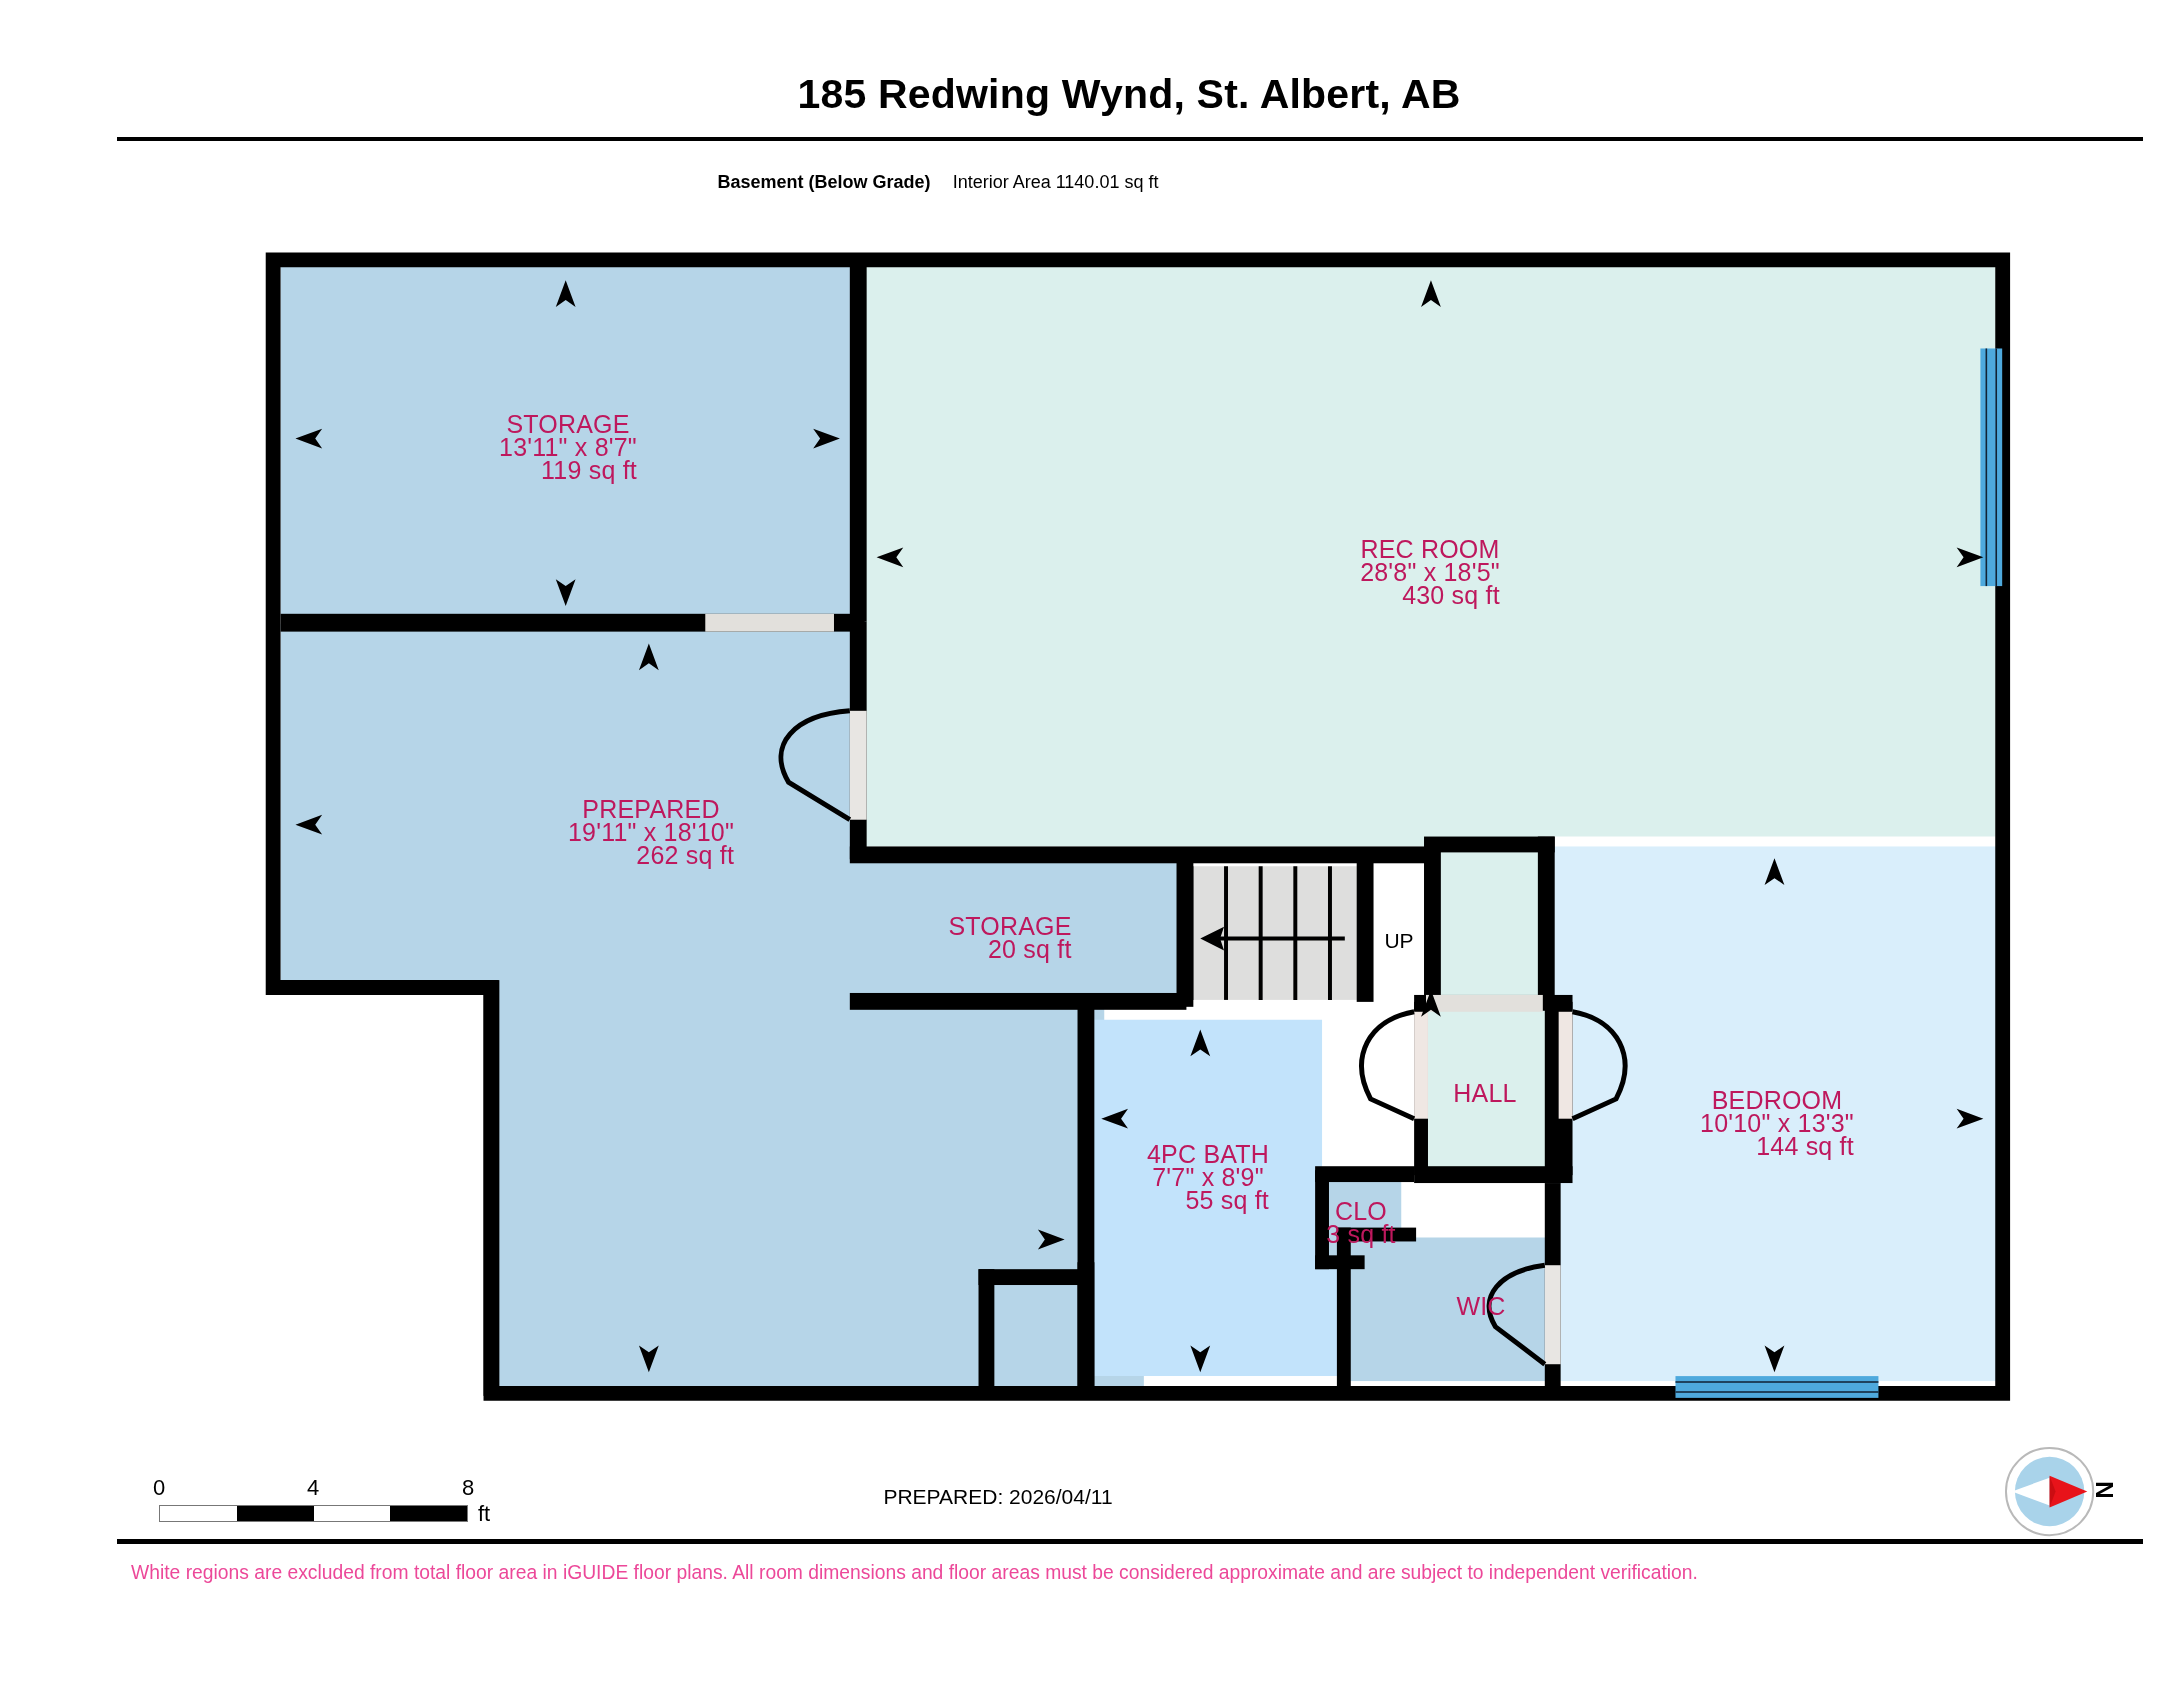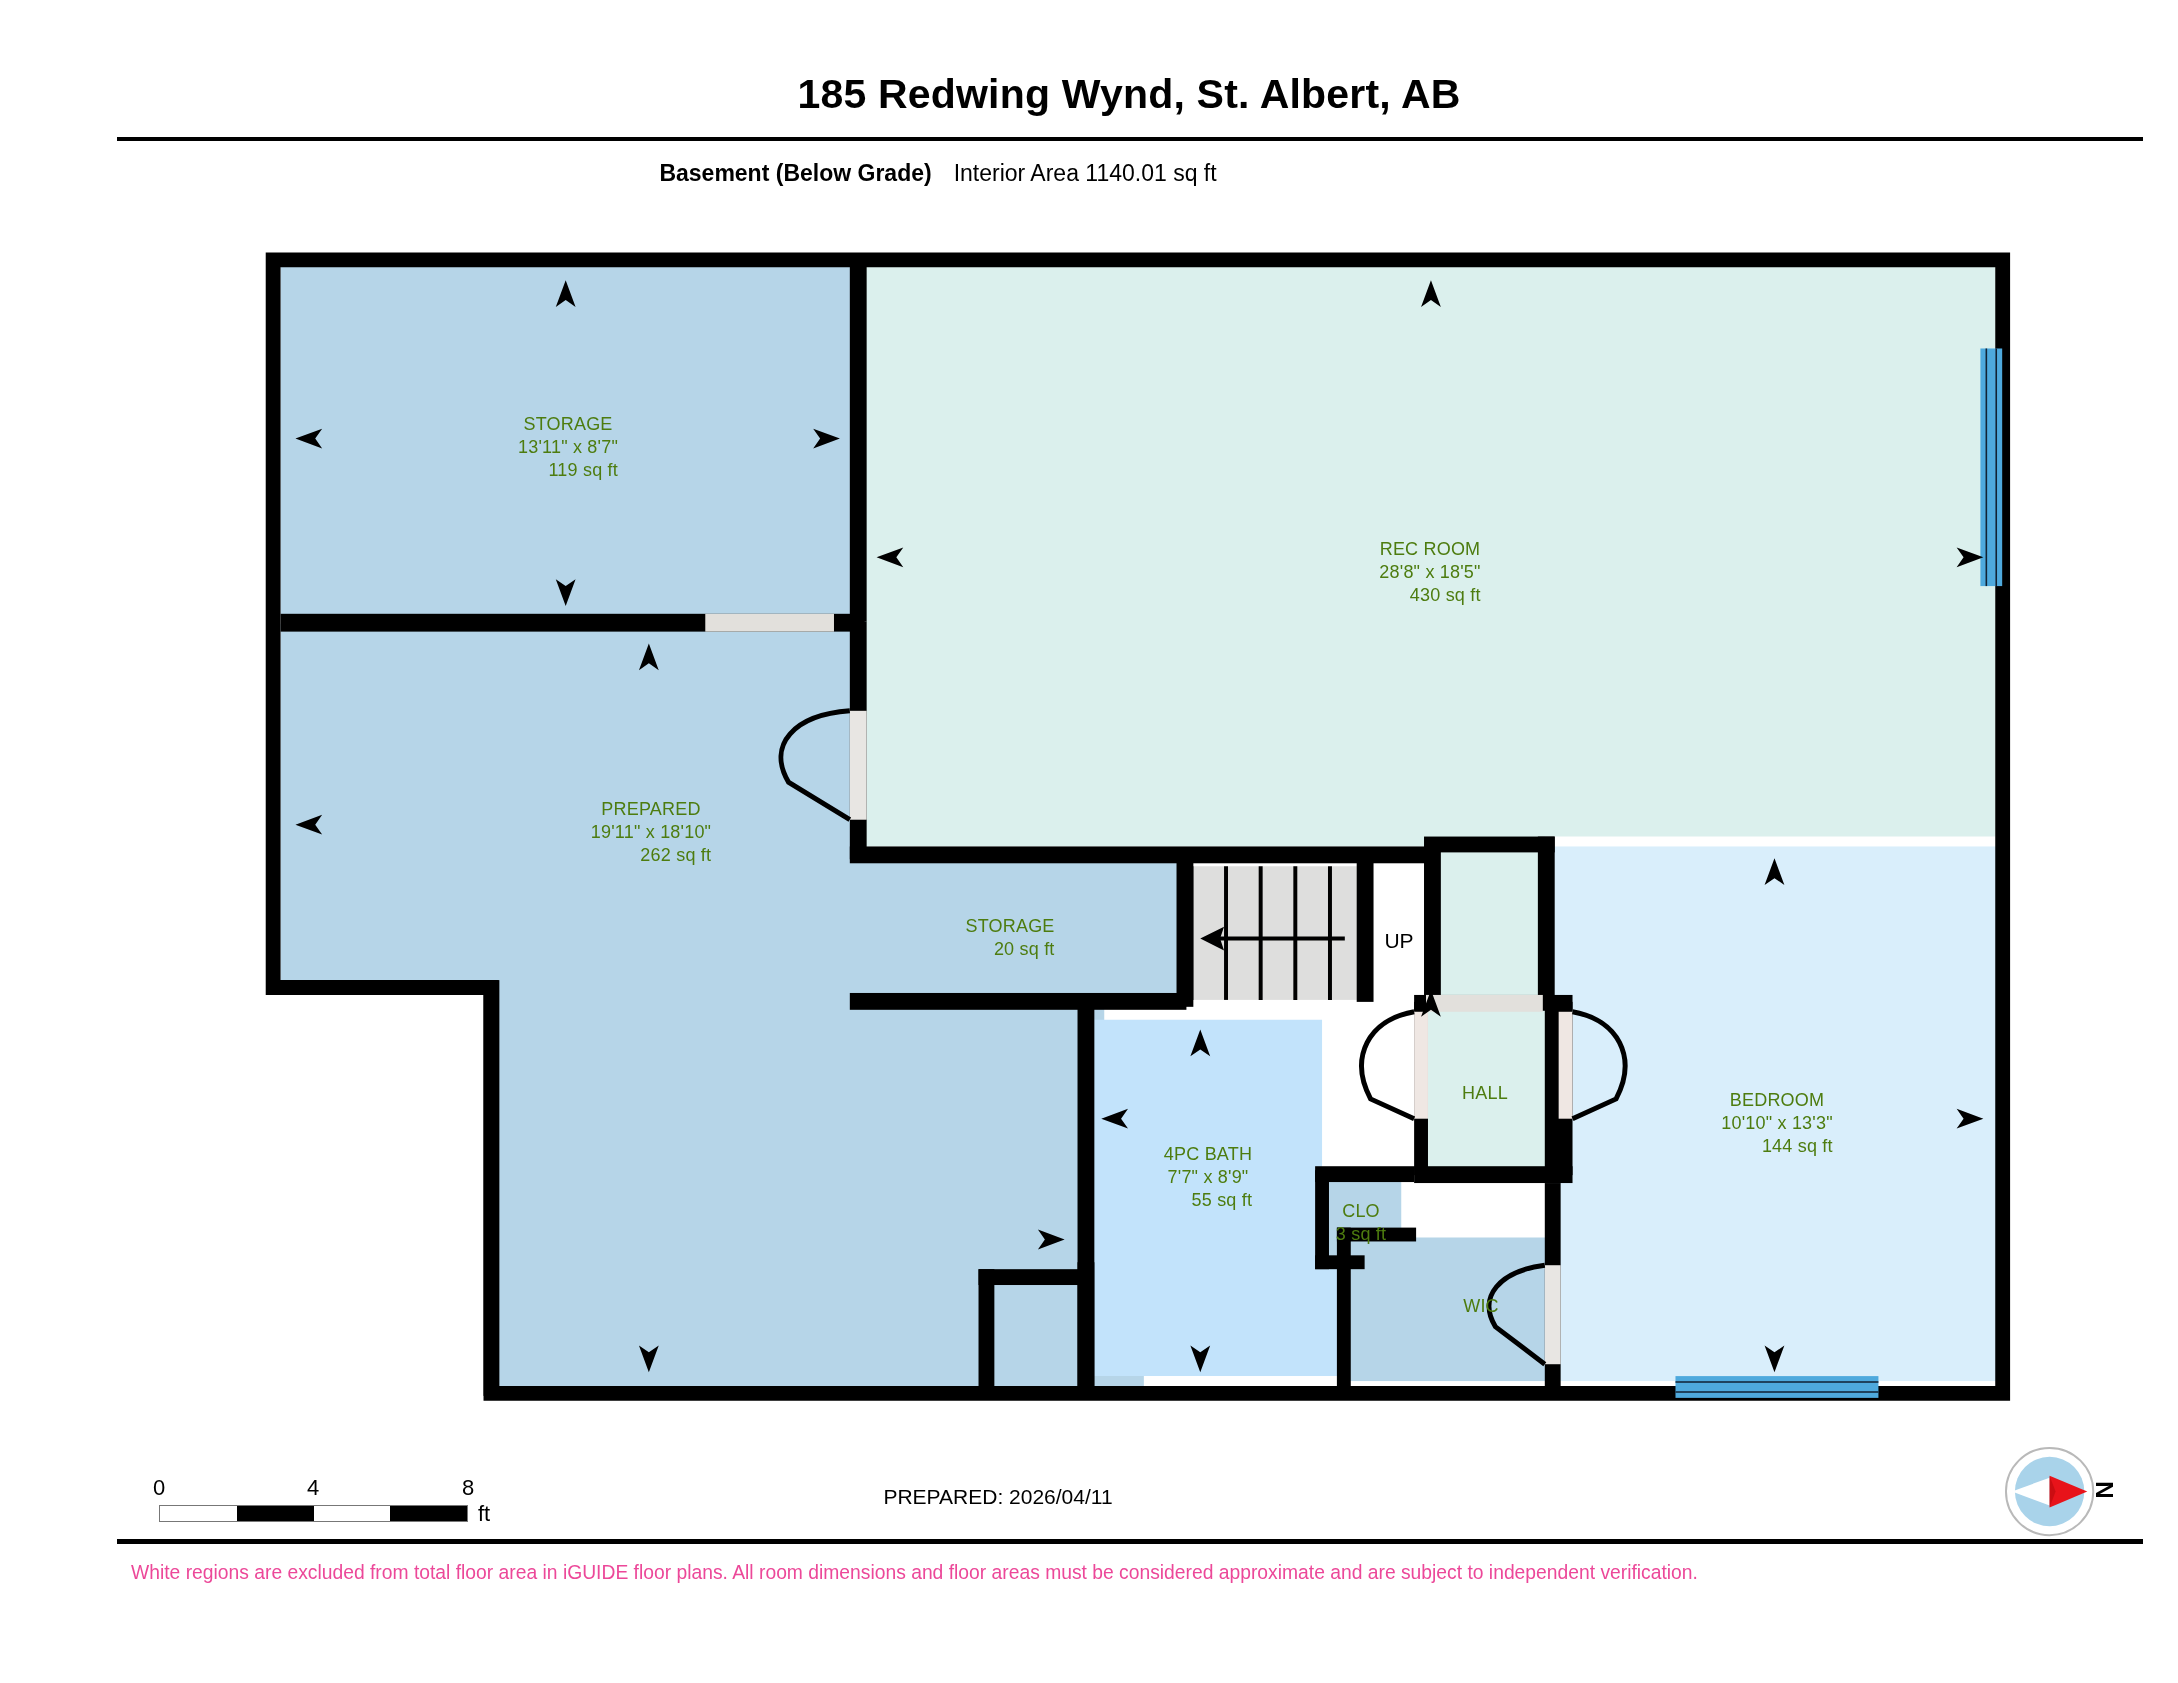--- a/index.html
+++ b/index.html
@@ -16,22 +16,22 @@
   
   .title{
     position:absolute;left:0;top:71px;width:2178px;
     text-align:center;
     font-size:41px;font-weight:bold;letter-spacing:0.2px;
   }
   .rule-top{
     position:absolute;left:77px;top:137px;width:2026px;height:4px;background:#000;
   }
   .subline{
-    position:absolute;left:0;top:160px;width:1796px;text-align:center;
-    font-size:23px;
+    position:absolute;left:0;top:172px;width:1796px;text-align:center;
+    font-size:18px;
   }
   .subline b{font-weight:bold;}
   .subline .gap{display:inline-block;width:22px;}
 
   
   .rule-bot{
     position:absolute;left:77px;top:1539px;width:2026px;height:5px;background:#000;
   }
   .disclaimer{
     position:absolute;left:91px;top:1562px;width:2000px;
@@ -58,22 +58,22 @@
     position:absolute;left:97px;top:42px;font-size:24px;font-weight:bold;
     transform:rotate(90deg);transform-origin:center;
   }
 
   
   .plan{position:absolute;left:0;top:0;width:2178px;height:1683px;}
   .plan svg{display:block;}
 
   
   .rlabel{
-    position:absolute;text-align:center;font-size:18px;line-height:23px;
-    color:#4d7c0f;white-space:nowrap;transform:translateX(-50%);
+    position:absolute;text-align:center;font-size:25px;line-height:23px;
+    color:#be185d;white-space:nowrap;transform:translateX(-50%);
     letter-spacing:0.2px;
   }
   .rlabel .nm{display:block;}
   .rlabel .dim{display:block;}
   .rlabel .area{display:block;text-align:right;}
   .up-label{
     position:absolute;font-size:21px;color:#000000;transform:translateX(-50%);
   }
 </style>
 </head>

